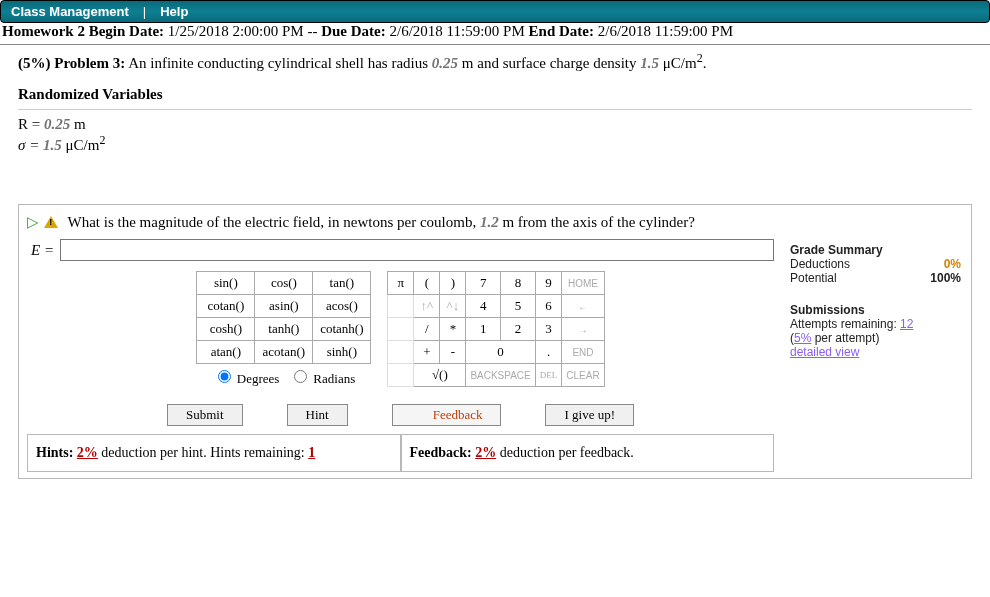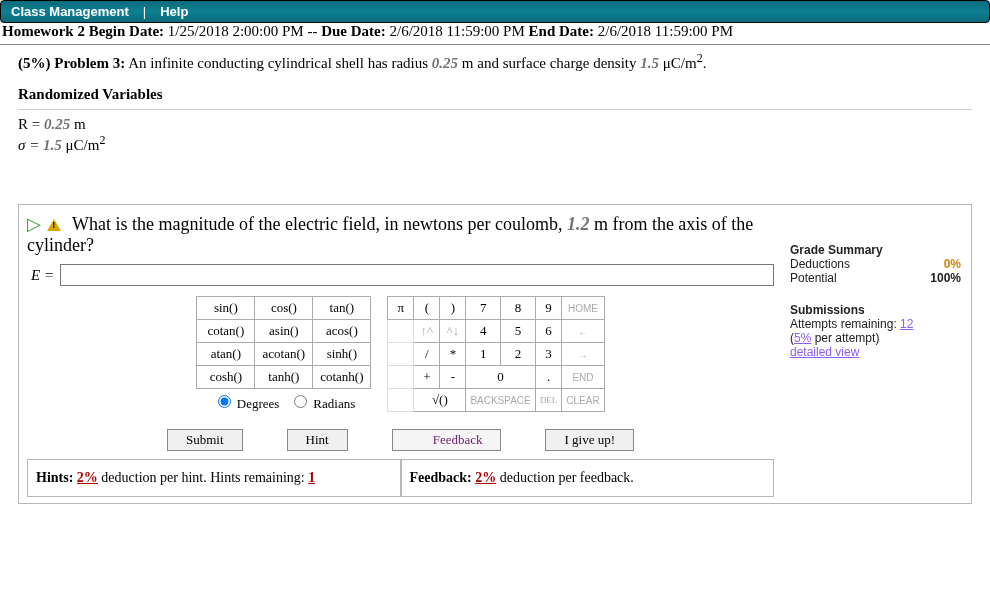--- a/index.html
+++ b/index.html
@@ -35,21 +35,21 @@
   .main { padding: 6px 18px 0 18px; }
   .problem-text { font-size: 15px; margin-bottom: 14px; }
   .red { color: #737373; font-style: italic; font-weight: bold; }
   .section-head { font-weight: bold; font-size: 15px; margin: 10px 0 6px 0; }
   .varbox { border-top: 1px solid #ccc; padding: 6px 0 50px 0; font-size: 15px; }
   sup { vertical-align: super; font-size: 0.8em; }
   .question-panel {
     border: 1px solid #b8b8b8; padding: 6px 8px; display: flex; gap: 14px;
   }
   .question-left { flex: 1; }
-  .q-head { font-size: 18px; padding: 2px 0 6px 0; }
+  .q-head { font-size: 15px; padding: 2px 0 6px 0; }
   .play-icon { color: #3a9a3a; display:inline-block; }
   .warn-icon {
     display: inline-block; width: 0; height: 0;
     border-left: 7px solid transparent; border-right: 7px solid transparent;
     border-bottom: 12px solid #d8a800; position: relative; margin: 0 2px;
     vertical-align: -1px;
   }
   .warn-icon::after {
     content: "!"; position: absolute; left: -2px; top: 1px; color: #000;
     font-family: Arial; font-size: 9px; font-weight: bold;
@@ -70,21 +70,21 @@
   .fn-table td { width: 58px; }
   .num-table td { width: 26px; }
   .num-table td.home { width: 42px; color: #999; font-family: Arial; font-size: 10px; }
   .num-table td.dis { color: #aaa; }
   .radio-row td { border: none; padding-top: 3px; }
   .action-row { text-align: center; margin: 14px 0 8px 0; display: flex; gap: 44px; justify-content: center; }
   .action-row button {
     font-family: "Times New Roman", serif; font-size: 13px; padding: 2px 18px;
     border: 1px solid #888; background: #f0f0f0; cursor: pointer;
   }
-  .action-row button.dis { color: #701a75; background: #f5f5f5; padding-left: 40px; }
+  .action-row button.dis { color: #c2410c; background: #f5f5f5; padding-left: 40px; }
   .footer-row { display: flex; border-top: none; }
   .footer-cell { flex: 1; border: 1px solid #b8b8b8; padding: 10px 8px; font-size: 14px; }
   .underline-link { text-decoration: underline; color: #b00000; font-weight: bold; cursor: pointer; }
   .info-side {
     width: 175px; font-family: Arial, sans-serif; font-size: 12px; color: #222;
     padding: 24px 2px 0 2px;
   }
   .info-side .head { font-weight: bold; margin-top: 8px; }
   .info-side .row { display: flex; justify-content: space-between; }
   .info-side .orange { color: #d88000; font-weight: bold; }
@@ -141,28 +141,28 @@
               <td>sin()</td>
               <td>cos()</td>
               <td>tan()</td>
             </tr>
             <tr>
               <td>cotan()</td>
               <td>asin()</td>
               <td>acos()</td>
             </tr>
             <tr>
+              <td>cosh()</td>
+              <td>tanh()</td>
+              <td>cotanh()</td>
+            </tr>
+            <tr>
               <td>atan()</td>
               <td>acotan()</td>
               <td>sinh()</td>
-            </tr>
-            <tr>
-              <td>cosh()</td>
-              <td>tanh()</td>
-              <td>cotanh()</td>
             </tr>
             <tr class="radio-row">
               <td colspan="3" style="text-align:center;">
                 <label><input type="radio" name="ang" checked="" style=""> <span>Degrees</span></label>
                 &nbsp;
                 <label><input type="radio" name="ang" style=""> <span>Radians</span></label>
               </td>
             </tr>
           </tbody>
             </table>

